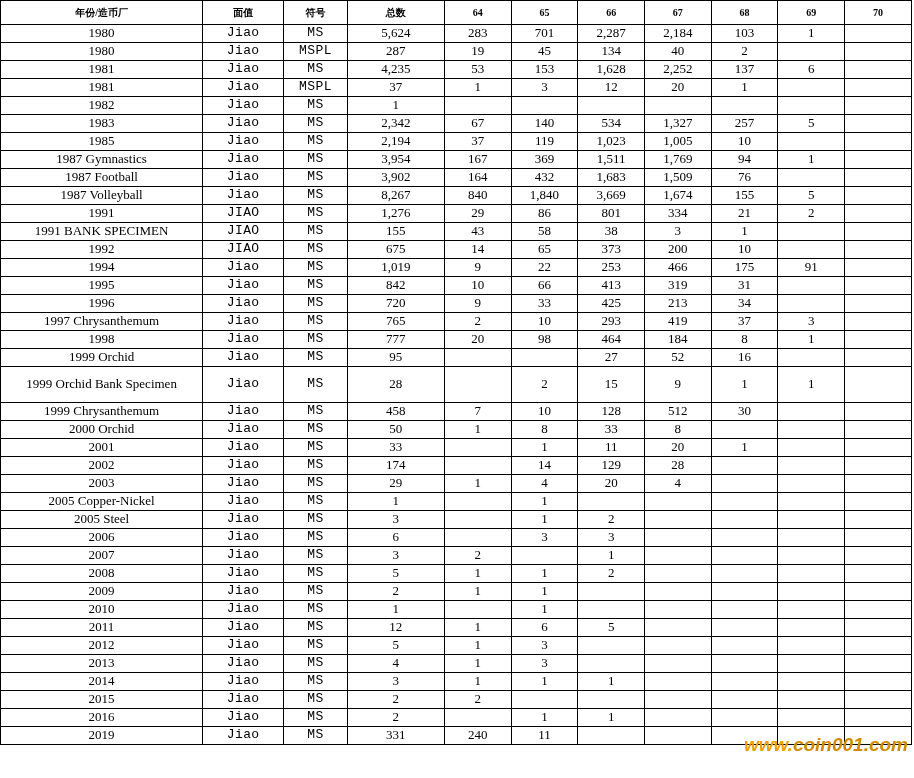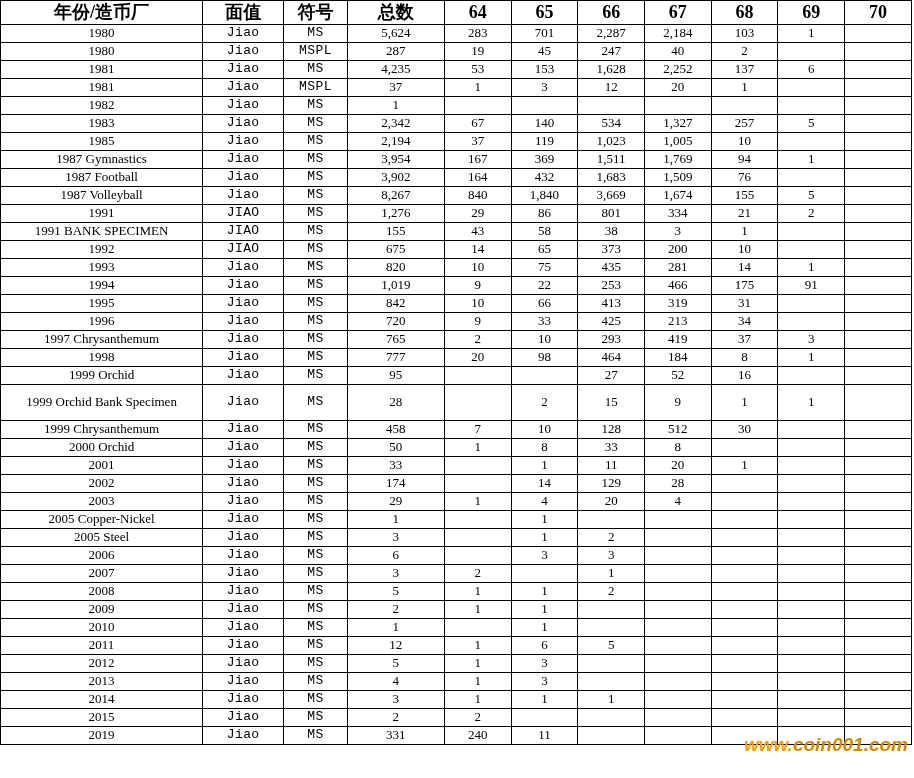--- a/index.html
+++ b/index.html
@@ -28,21 +28,21 @@
     font-size: 13px;
     line-height: 1.15;
     padding: 1px 2px;
     height: 18px;
     box-sizing: border-box;
     overflow: hidden;
     white-space: nowrap;
   }
   table.grade-table thead th {
     font-weight: bold;
-    font-size: 18px;
+    font-size: 10px;
     height: 24px;
   }
   th.col-label, td.col-label {
     width: 200px;
   }
   th.col-denom, td.col-denom {
     width: 80px;
   }
   th.col-sym, td.col-sym {
     width: 63px;
@@ -118,21 +118,21 @@
         <td class="col-g num-cell">1</td>
         <td class="col-g num-cell"></td>
       </tr>
       <tr>
         <td class="col-label label-cell">1980</td>
         <td class="col-denom mono-cell">Jiao</td>
         <td class="col-sym mono-cell">MSPL</td>
         <td class="col-total num-cell">287</td>
         <td class="col-g num-cell">19</td>
         <td class="col-g num-cell">45</td>
-        <td class="col-g num-cell">247</td>
+        <td class="col-g num-cell">134</td>
         <td class="col-g num-cell">40</td>
         <td class="col-g num-cell">2</td>
         <td class="col-g num-cell"></td>
         <td class="col-g num-cell"></td>
       </tr>
       <tr>
         <td class="col-label label-cell">1981</td>
         <td class="col-denom mono-cell">Jiao</td>
         <td class="col-sym mono-cell">MS</td>
         <td class="col-total num-cell">4,235</td>
@@ -268,33 +268,20 @@
         <td class="col-total num-cell">675</td>
         <td class="col-g num-cell">14</td>
         <td class="col-g num-cell">65</td>
         <td class="col-g num-cell">373</td>
         <td class="col-g num-cell">200</td>
         <td class="col-g num-cell">10</td>
         <td class="col-g num-cell"></td>
         <td class="col-g num-cell"></td>
       </tr>
       <tr>
-        <td class="col-label label-cell">1993</td>
-        <td class="col-denom mono-cell">Jiao</td>
-        <td class="col-sym mono-cell">MS</td>
-        <td class="col-total num-cell">820</td>
-        <td class="col-g num-cell">10</td>
-        <td class="col-g num-cell">75</td>
-        <td class="col-g num-cell">435</td>
-        <td class="col-g num-cell">281</td>
-        <td class="col-g num-cell">14</td>
-        <td class="col-g num-cell">1</td>
-        <td class="col-g num-cell"></td>
-      </tr>
-      <tr>
         <td class="col-label label-cell">1994</td>
         <td class="col-denom mono-cell">Jiao</td>
         <td class="col-sym mono-cell">MS</td>
         <td class="col-total num-cell">1,019</td>
         <td class="col-g num-cell">9</td>
         <td class="col-g num-cell">22</td>
         <td class="col-g num-cell">253</td>
         <td class="col-g num-cell">466</td>
         <td class="col-g num-cell">175</td>
         <td class="col-g num-cell">91</td>
@@ -593,20 +580,33 @@
         <td class="col-total num-cell">2</td>
         <td class="col-g num-cell">2</td>
         <td class="col-g num-cell"></td>
         <td class="col-g num-cell"></td>
         <td class="col-g num-cell"></td>
         <td class="col-g num-cell"></td>
         <td class="col-g num-cell"></td>
         <td class="col-g num-cell"></td>
       </tr>
       <tr>
+        <td class="col-label label-cell">2016</td>
+        <td class="col-denom mono-cell">Jiao</td>
+        <td class="col-sym mono-cell">MS</td>
+        <td class="col-total num-cell">2</td>
+        <td class="col-g num-cell"></td>
+        <td class="col-g num-cell">1</td>
+        <td class="col-g num-cell">1</td>
+        <td class="col-g num-cell"></td>
+        <td class="col-g num-cell"></td>
+        <td class="col-g num-cell"></td>
+        <td class="col-g num-cell"></td>
+      </tr>
+      <tr>
         <td class="col-label label-cell">2019</td>
         <td class="col-denom mono-cell">Jiao</td>
         <td class="col-sym mono-cell">MS</td>
         <td class="col-total num-cell">331</td>
         <td class="col-g num-cell">240</td>
         <td class="col-g num-cell">11</td>
         <td class="col-g num-cell"></td>
         <td class="col-g num-cell"></td>
         <td class="col-g num-cell"></td>
         <td class="col-g num-cell"></td>

